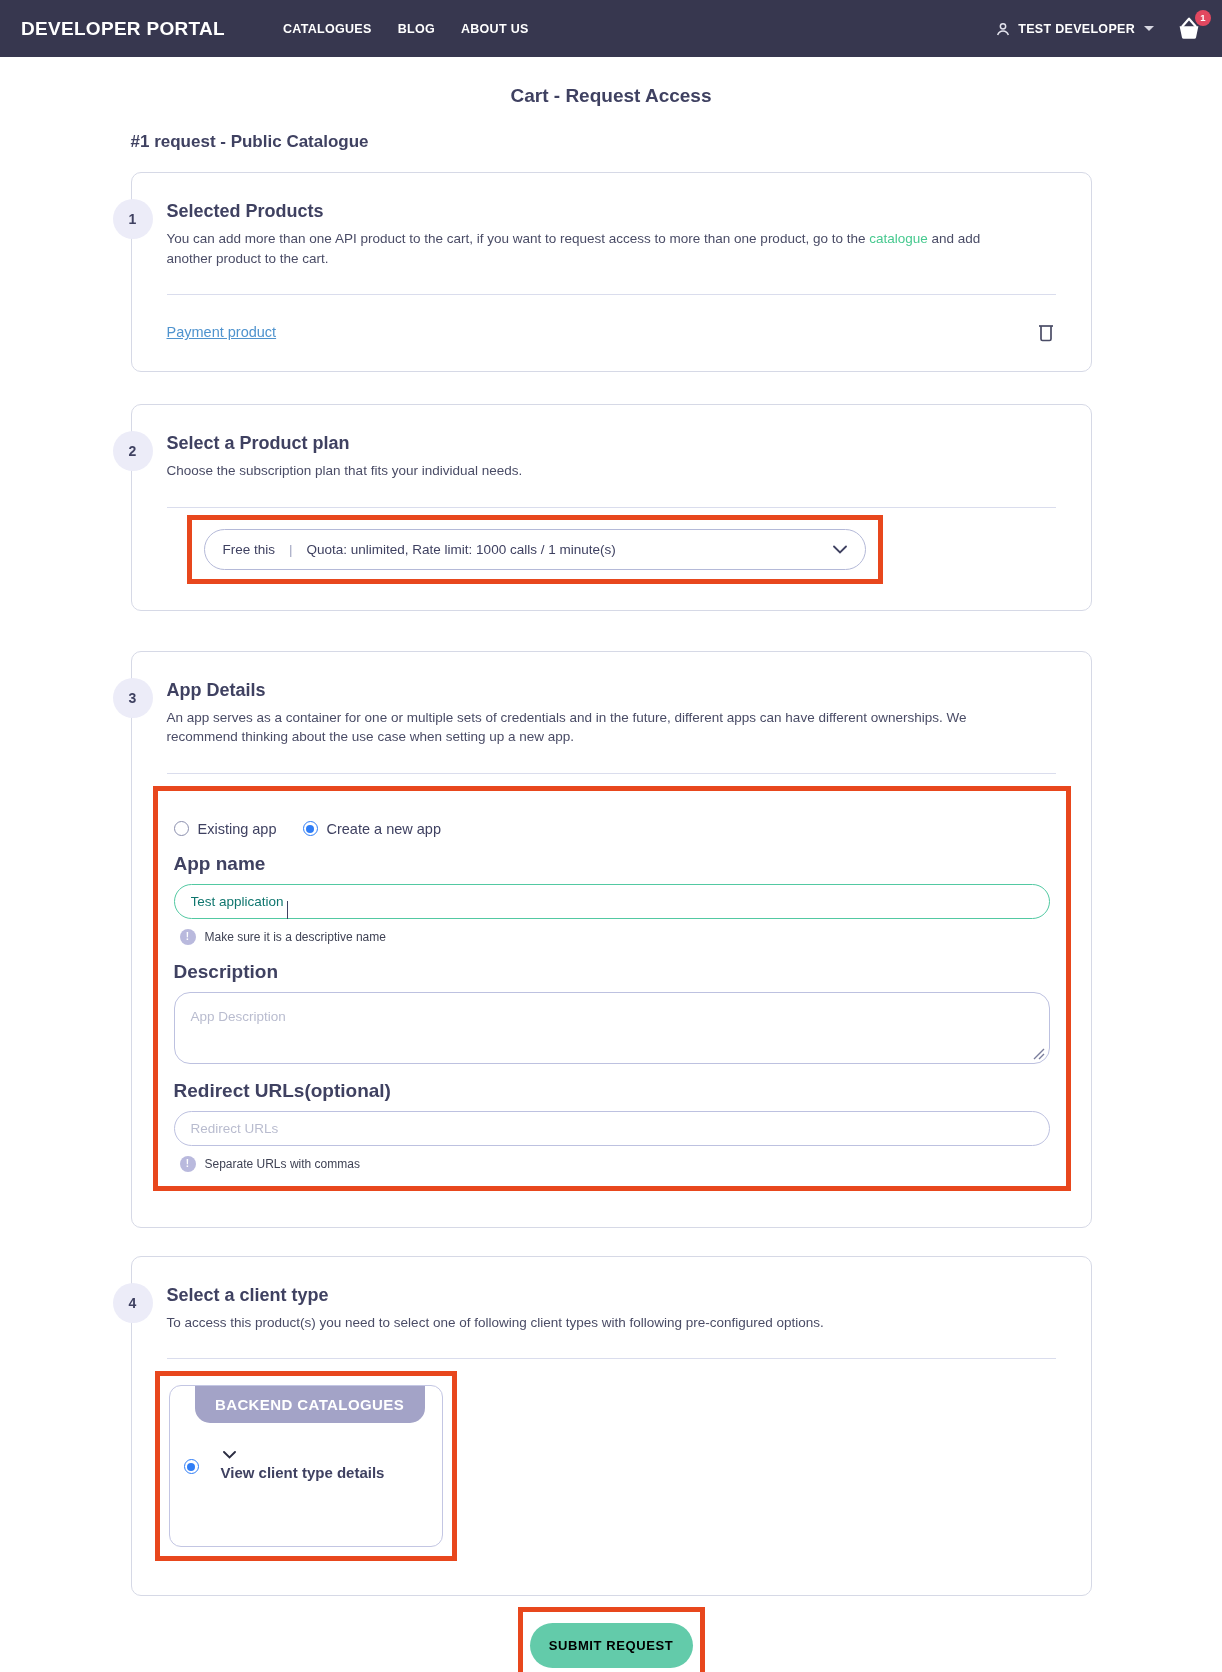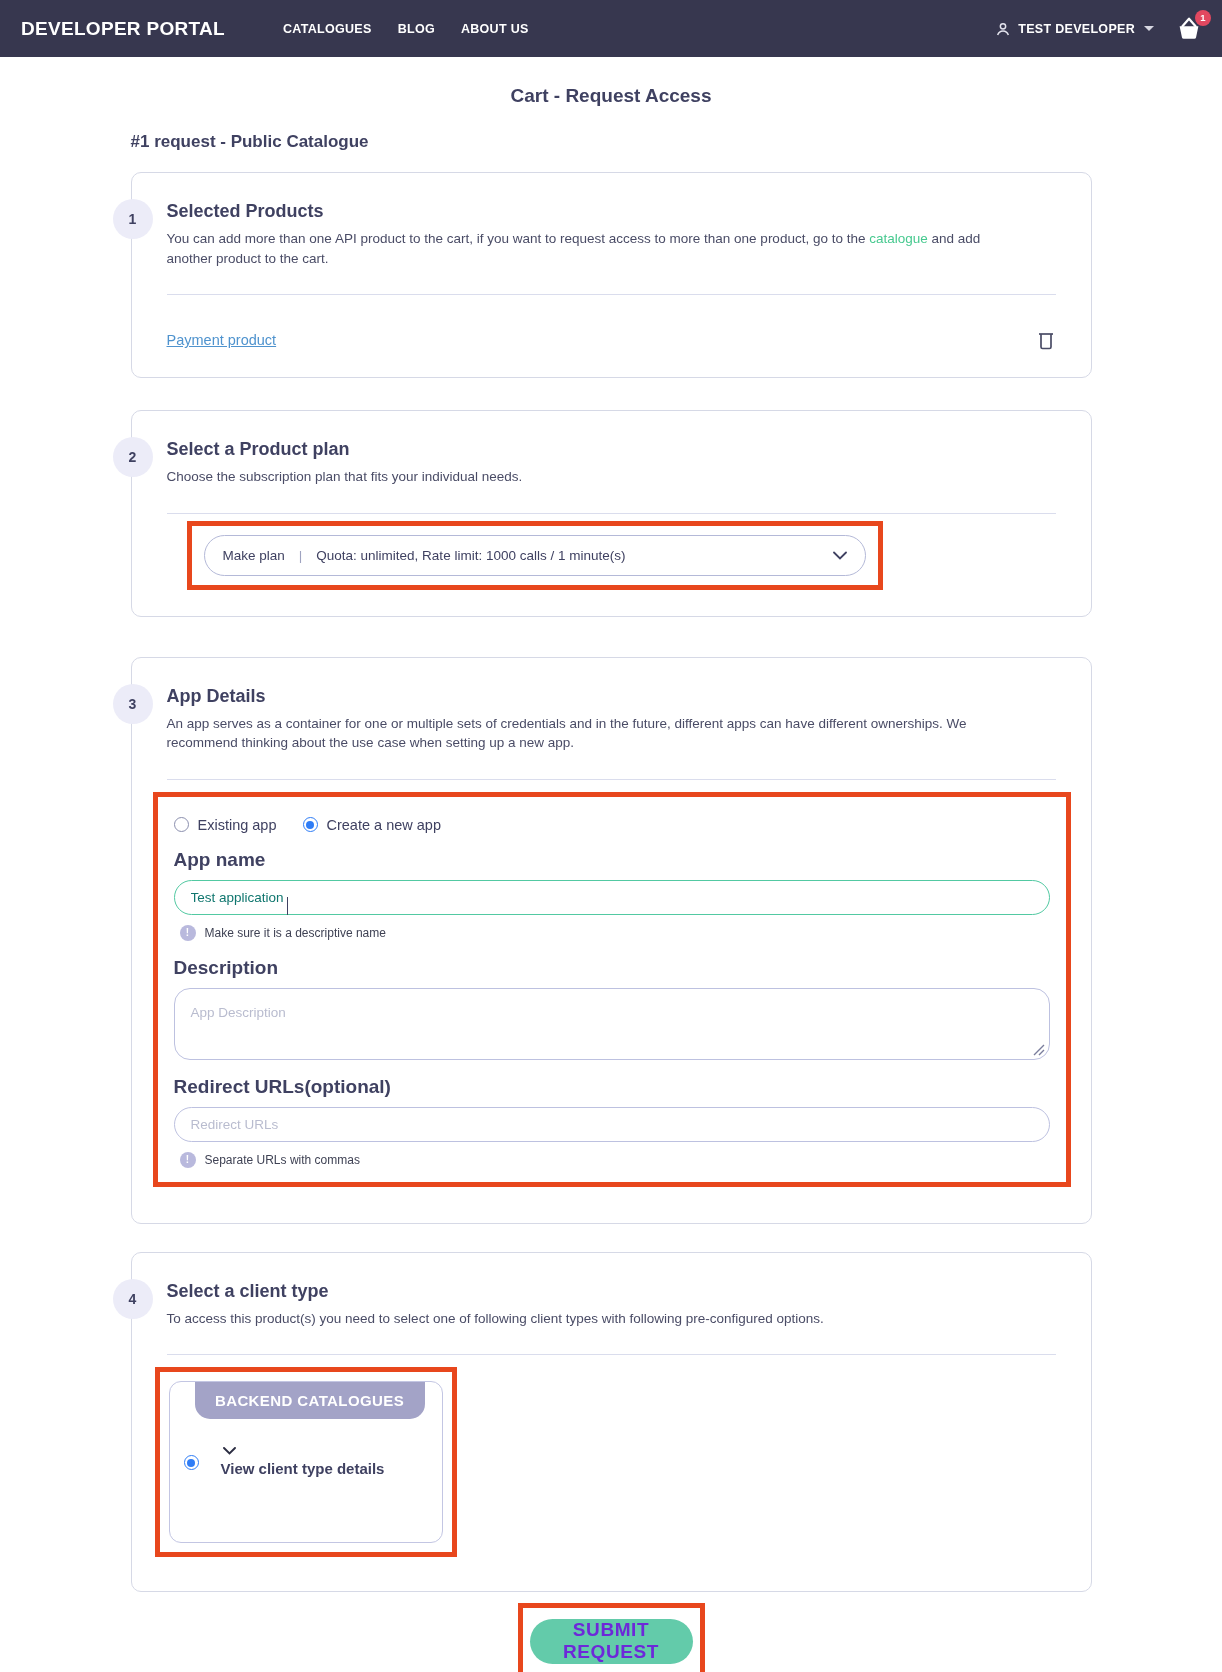--- a/index.html
+++ b/index.html
@@ -130,21 +130,21 @@
     margin-top: 26px;
   }
   .link-green { color: #46c98f; cursor: pointer; }
   .link-blue {
     color: #4f93ce;
     text-decoration: underline;
     font-size: 14.5px;
     cursor: pointer;
   }
   .product-row {
-    margin-top: 34px;
+    margin-top: 26px;
     display: flex;
     align-items: center;
     justify-content: space-between;
   }
   .trash-btn { cursor: pointer; display: inline-flex; }
 
   
   .hl-box { border: 5px solid #e8471d; }
 
   
@@ -177,21 +177,21 @@
     margin-left: -14px;
     width: 918px;
     padding: 12px 16px 14px 16px;
   }
   .radio-row {
     display: flex;
     align-items: center;
     gap: 26px;
     font-size: 14.5px;
     color: #3f4161;
-    margin-top: 8px;
+    margin-top: 18px;
   }
   .radio-opt { display: flex; align-items: center; gap: 9px; cursor: pointer; }
   .radio {
     width: 15px; height: 15px;
     border-radius: 50%;
     border: 1.5px solid #8b8fae;
     background: #fff;
   }
   .radio.checked {
     border: 1.5px solid #2f7df6;
@@ -328,23 +328,23 @@
     display: flex;
     align-items: center;
     justify-content: center;
   }
   .submit-btn {
     width: 163px;
     height: 45px;
     border: none;
     border-radius: 23px;
     background: #63cbaa;
-    color: #6d28d9;
+    color: #000000;
     font-family: "Liberation Sans", sans-serif;
-    font-size: 19px;
+    font-size: 13px;
     font-weight: bold;
     letter-spacing: 0.6px;
     cursor: pointer;
   }
 </style>
 </head>
 <body>
 
 <header class="navbar">
   <div class="brand">DEVELOPER PORTAL</div>
@@ -395,21 +395,21 @@
     </div>
   </section>
 
   <section class="card card2" style="min-height:192px;">
     <div class="step-circle">2</div>
     <h2>Select a Product plan</h2>
     <p class="desc">Choose the subscription plan that fits your individual needs.</p>
     <hr class="divider">
     <div class="hl-box plan-hl">
       <div class="plan-select">
-        <span>Make plan</span>
+        <span>Free this</span>
         <span class="plan-sep">|</span>
         <span>Quota: unlimited, Rate limit: 1000 calls / 1 minute(s)</span>
         <span class="plan-chevron">
           <svg width="14" height="9" viewBox="0 0 14 9" fill="none" stroke="#3f4161" stroke-width="1.8" stroke-linecap="round">
               <path d="M1 1.5 L7 7.5 L13 1.5"></path>
             </svg>
         </span>
       </div>
     </div>
   </section>

